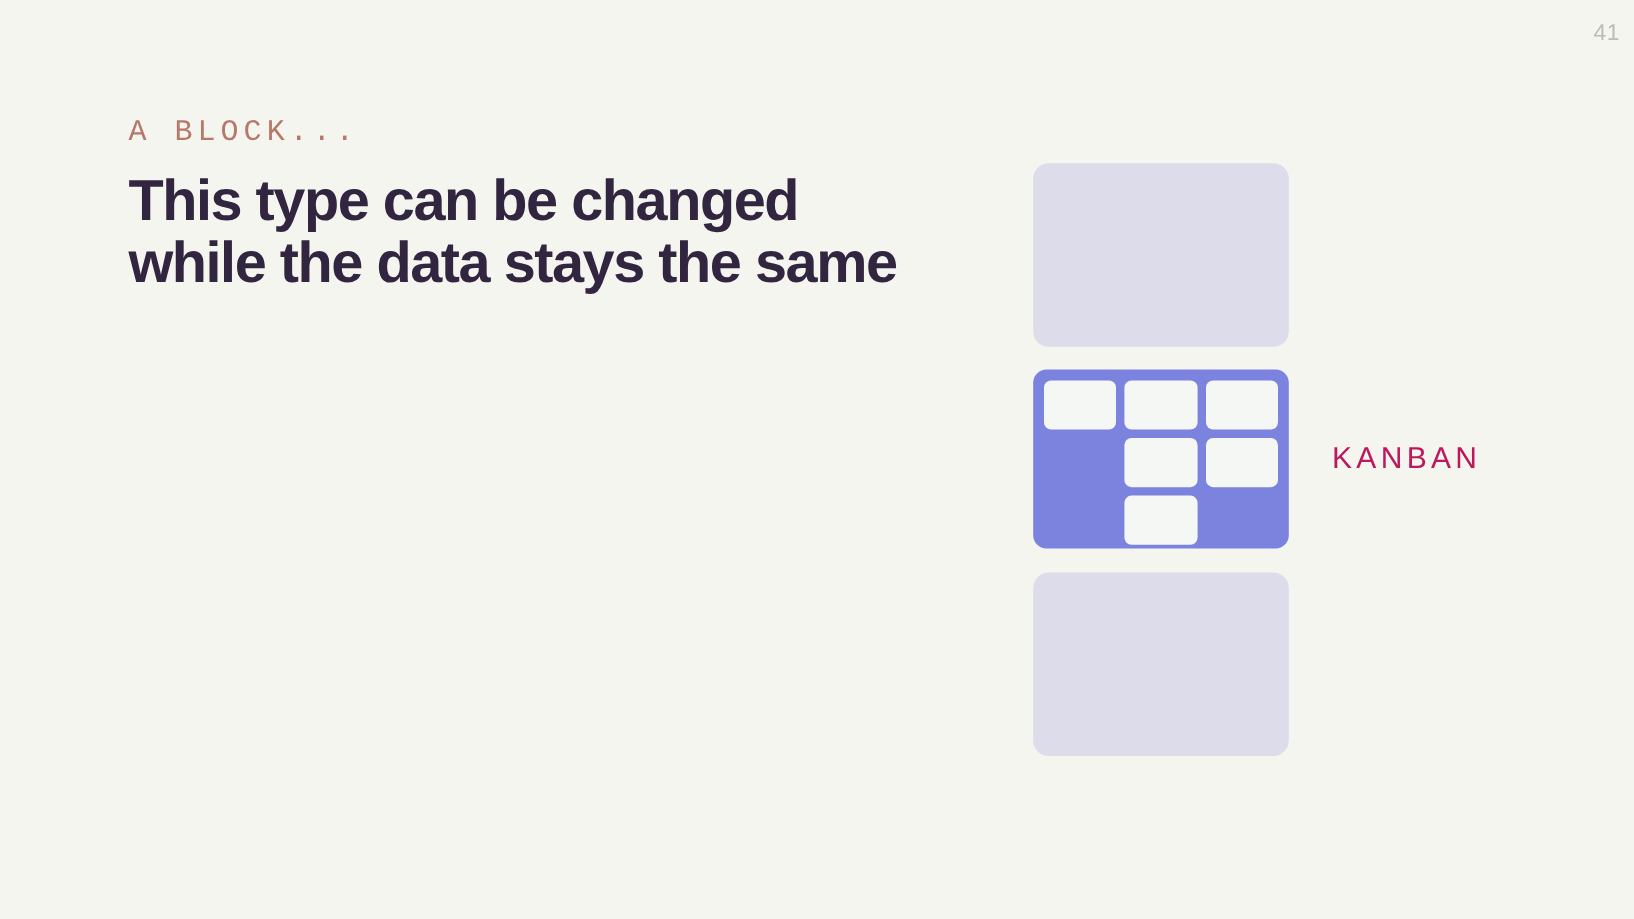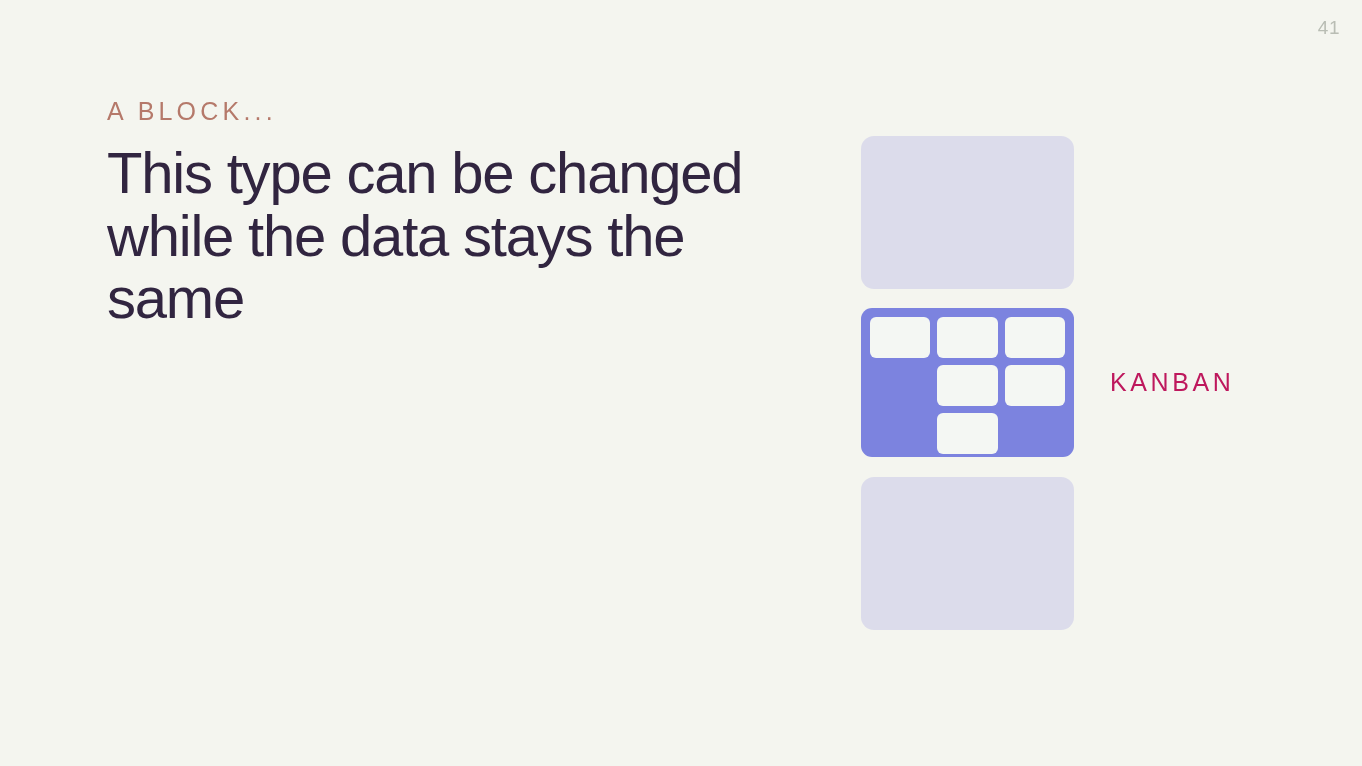--- a/index.html
+++ b/index.html
@@ -20,21 +20,21 @@
   .slide {
     position: absolute;
     inset: 0;
     background: #f4f5ef;
   }
 
   
   .page-number {
     position: absolute;
     top: 18px;
-    right: 22px;
+    right: 12px;
     font-size: 19px;
     font-weight: 400;
     color: #b9bdb4;
     letter-spacing: 0.5px;
     line-height: 1;
   }
 
   
   .text-col {
     position: absolute;
@@ -45,25 +45,26 @@
 
   .eyebrow {
     font-size: 25px;
     font-weight: 400;
     color: #b5796a;
     letter-spacing: 4.2px;
     text-transform: uppercase;
     line-height: 1.2;
     margin: 0 0 16px 0;
     white-space: nowrap;
+    font-family: Liberation Mono, monospace;
   }
 
   .headline {
-    font-size: 58px;
-    font-weight: 400;
+    font-size: 48px;
+    font-weight: 700;
     color: #312540;
     line-height: 1.08;
     letter-spacing: -1.2px;
     margin: 0;
     max-width: 660px;
   }
 
   
   .visual-col {
     position: absolute;

